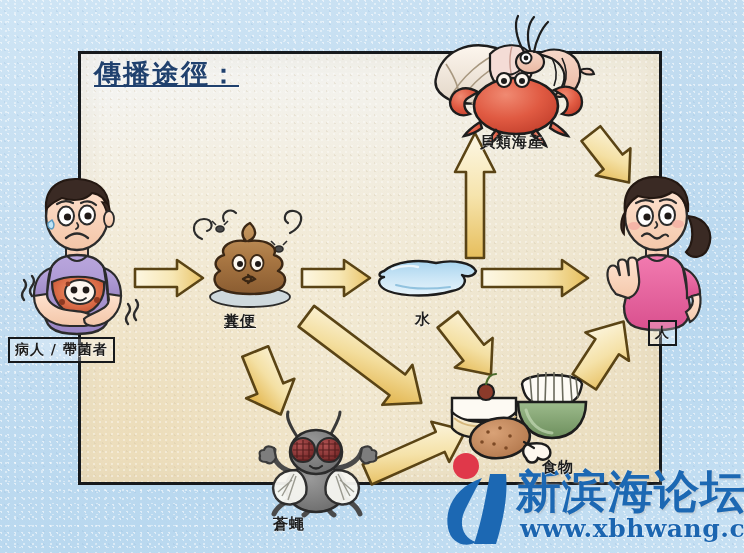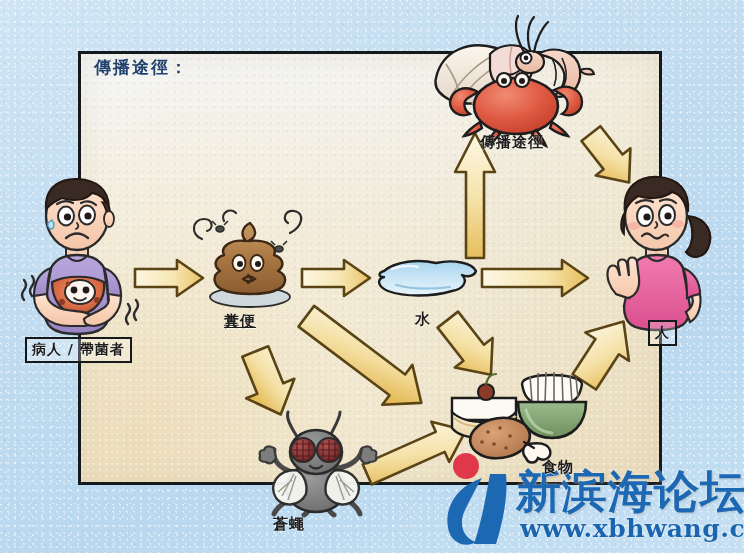--- a/index.html
+++ b/index.html
@@ -36,23 +36,24 @@
     background:
       radial-gradient(circle at 20% 30%, rgba(255,255,255,.5) 0 1px, transparent 1px),
       radial-gradient(circle at 70% 65%, rgba(205,190,160,.35) 0 1px, transparent 1px);
     background-size:6px 6px,8px 8px;
     opacity:.75;
   }
 
   .title{
     position:absolute;left:94px;top:56px;
     font-family:"DejaVu Sans","Liberation Sans",sans-serif;
-    font-size:17px;font-weight:700;color:#20416e;letter-spacing:2px;
+    font-size:27px;font-weight:700;color:#20416e;letter-spacing:2px;
     text-shadow:1px 1px 0 rgba(255,255,255,.5);
     z-index:30;
+    text-decoration:underline;
   }
 
   
   .lbl{
     position:absolute;z-index:26;
     font-size:15px;color:#1d1d1d;font-weight:700;letter-spacing:1px;
     white-space:nowrap;
     text-shadow:0 1px 0 rgba(255,255,255,.65);
   }
   .lbl.boxed{
@@ -558,24 +559,24 @@
 
       <path d="M55 84 q10 10 20 0" fill="none" stroke="#2b2b2b" stroke-width="2"></path>
 
       <path d="M24 122 C18 116 14 106 16 98 C18 92 24 92 26 98 L28 104 L26 92 C26 86 34 86 35 92 L37 104 L36 90
                C36 84 44 84 45 90 L47 106 C48 116 44 124 36 126 Z" fill="url(#skin2)" stroke="#2b2b2b" stroke-width="2.2"></path>
 
       <path d="M108 122 C110 134 106 146 98 150 L94 140 C100 136 102 130 100 124 Z" fill="url(#skin2)" stroke="#2b2b2b" stroke-width="2.2"></path>
     </svg>
   </div>
 
-  <div class="lbl boxed" style="left:25px;top:337px;">病人 / 帶菌者</div>
+  <div class="lbl boxed" style="left:8px;top:337px;">病人 / 帶菌者</div>
   <div class="lbl" style="left:224px;top:312px;text-decoration:underline;">糞便</div>
   <div class="lbl" style="left:415px;top:310px;">水</div>
-  <div class="lbl" style="left:480px;top:133px;">傳播途徑</div>
+  <div class="lbl" style="left:480px;top:133px;">貝類海產</div>
   <div class="lbl" style="left:273px;top:515px;">蒼蠅</div>
   <div class="lbl" style="left:502px;top:458px;margin-left:40px;">食物</div>
   <div class="lbl boxed" style="left:648px;top:320px;">人</div>
 
   <div class="wm-logo">
     <svg width="92" height="96" viewBox="0 0 92 96">
       <circle cx="28" cy="14" r="13" fill="#e0384a"></circle>
       <path d="M44 26 C20 34 6 54 10 76 C13 92 28 96 38 90 C24 86 20 70 28 56 C33 46 39 34 44 26 Z" fill="#1c68b3"></path>
       <path d="M52 22 C48 44 44 68 36 92 L58 92 C66 66 70 42 68 22 Z" fill="#1c68b3"></path>
     </svg>

